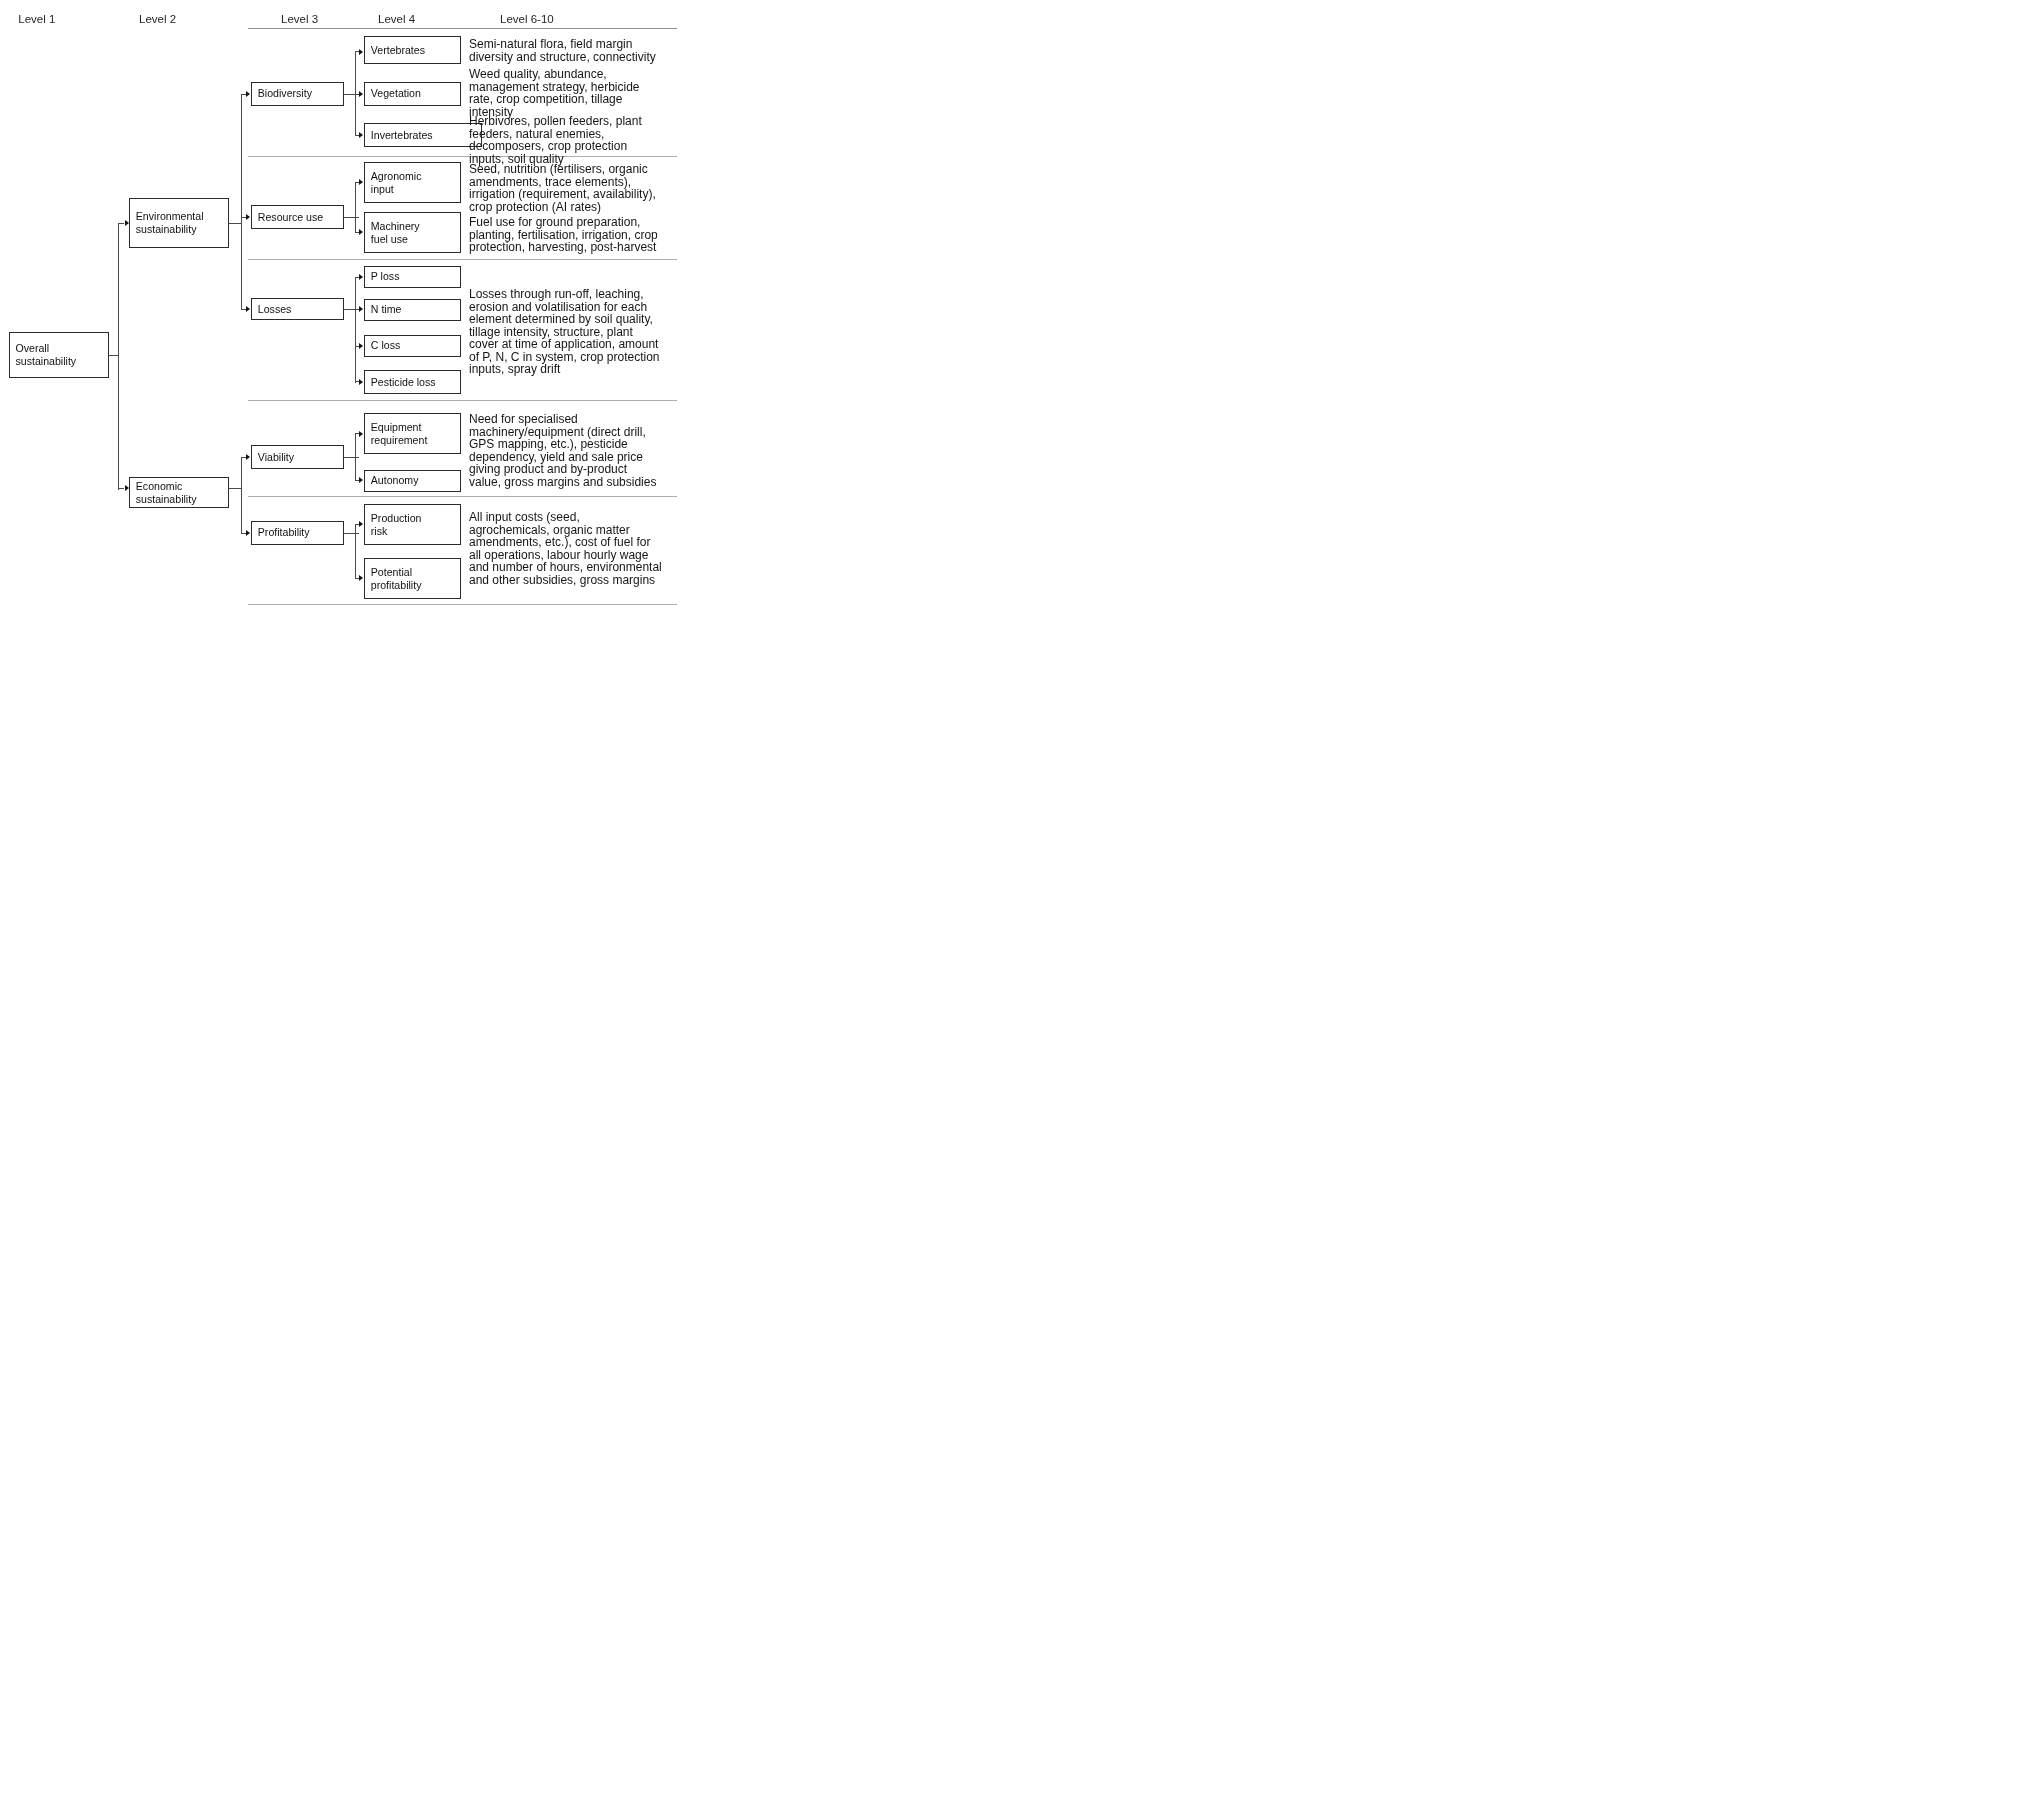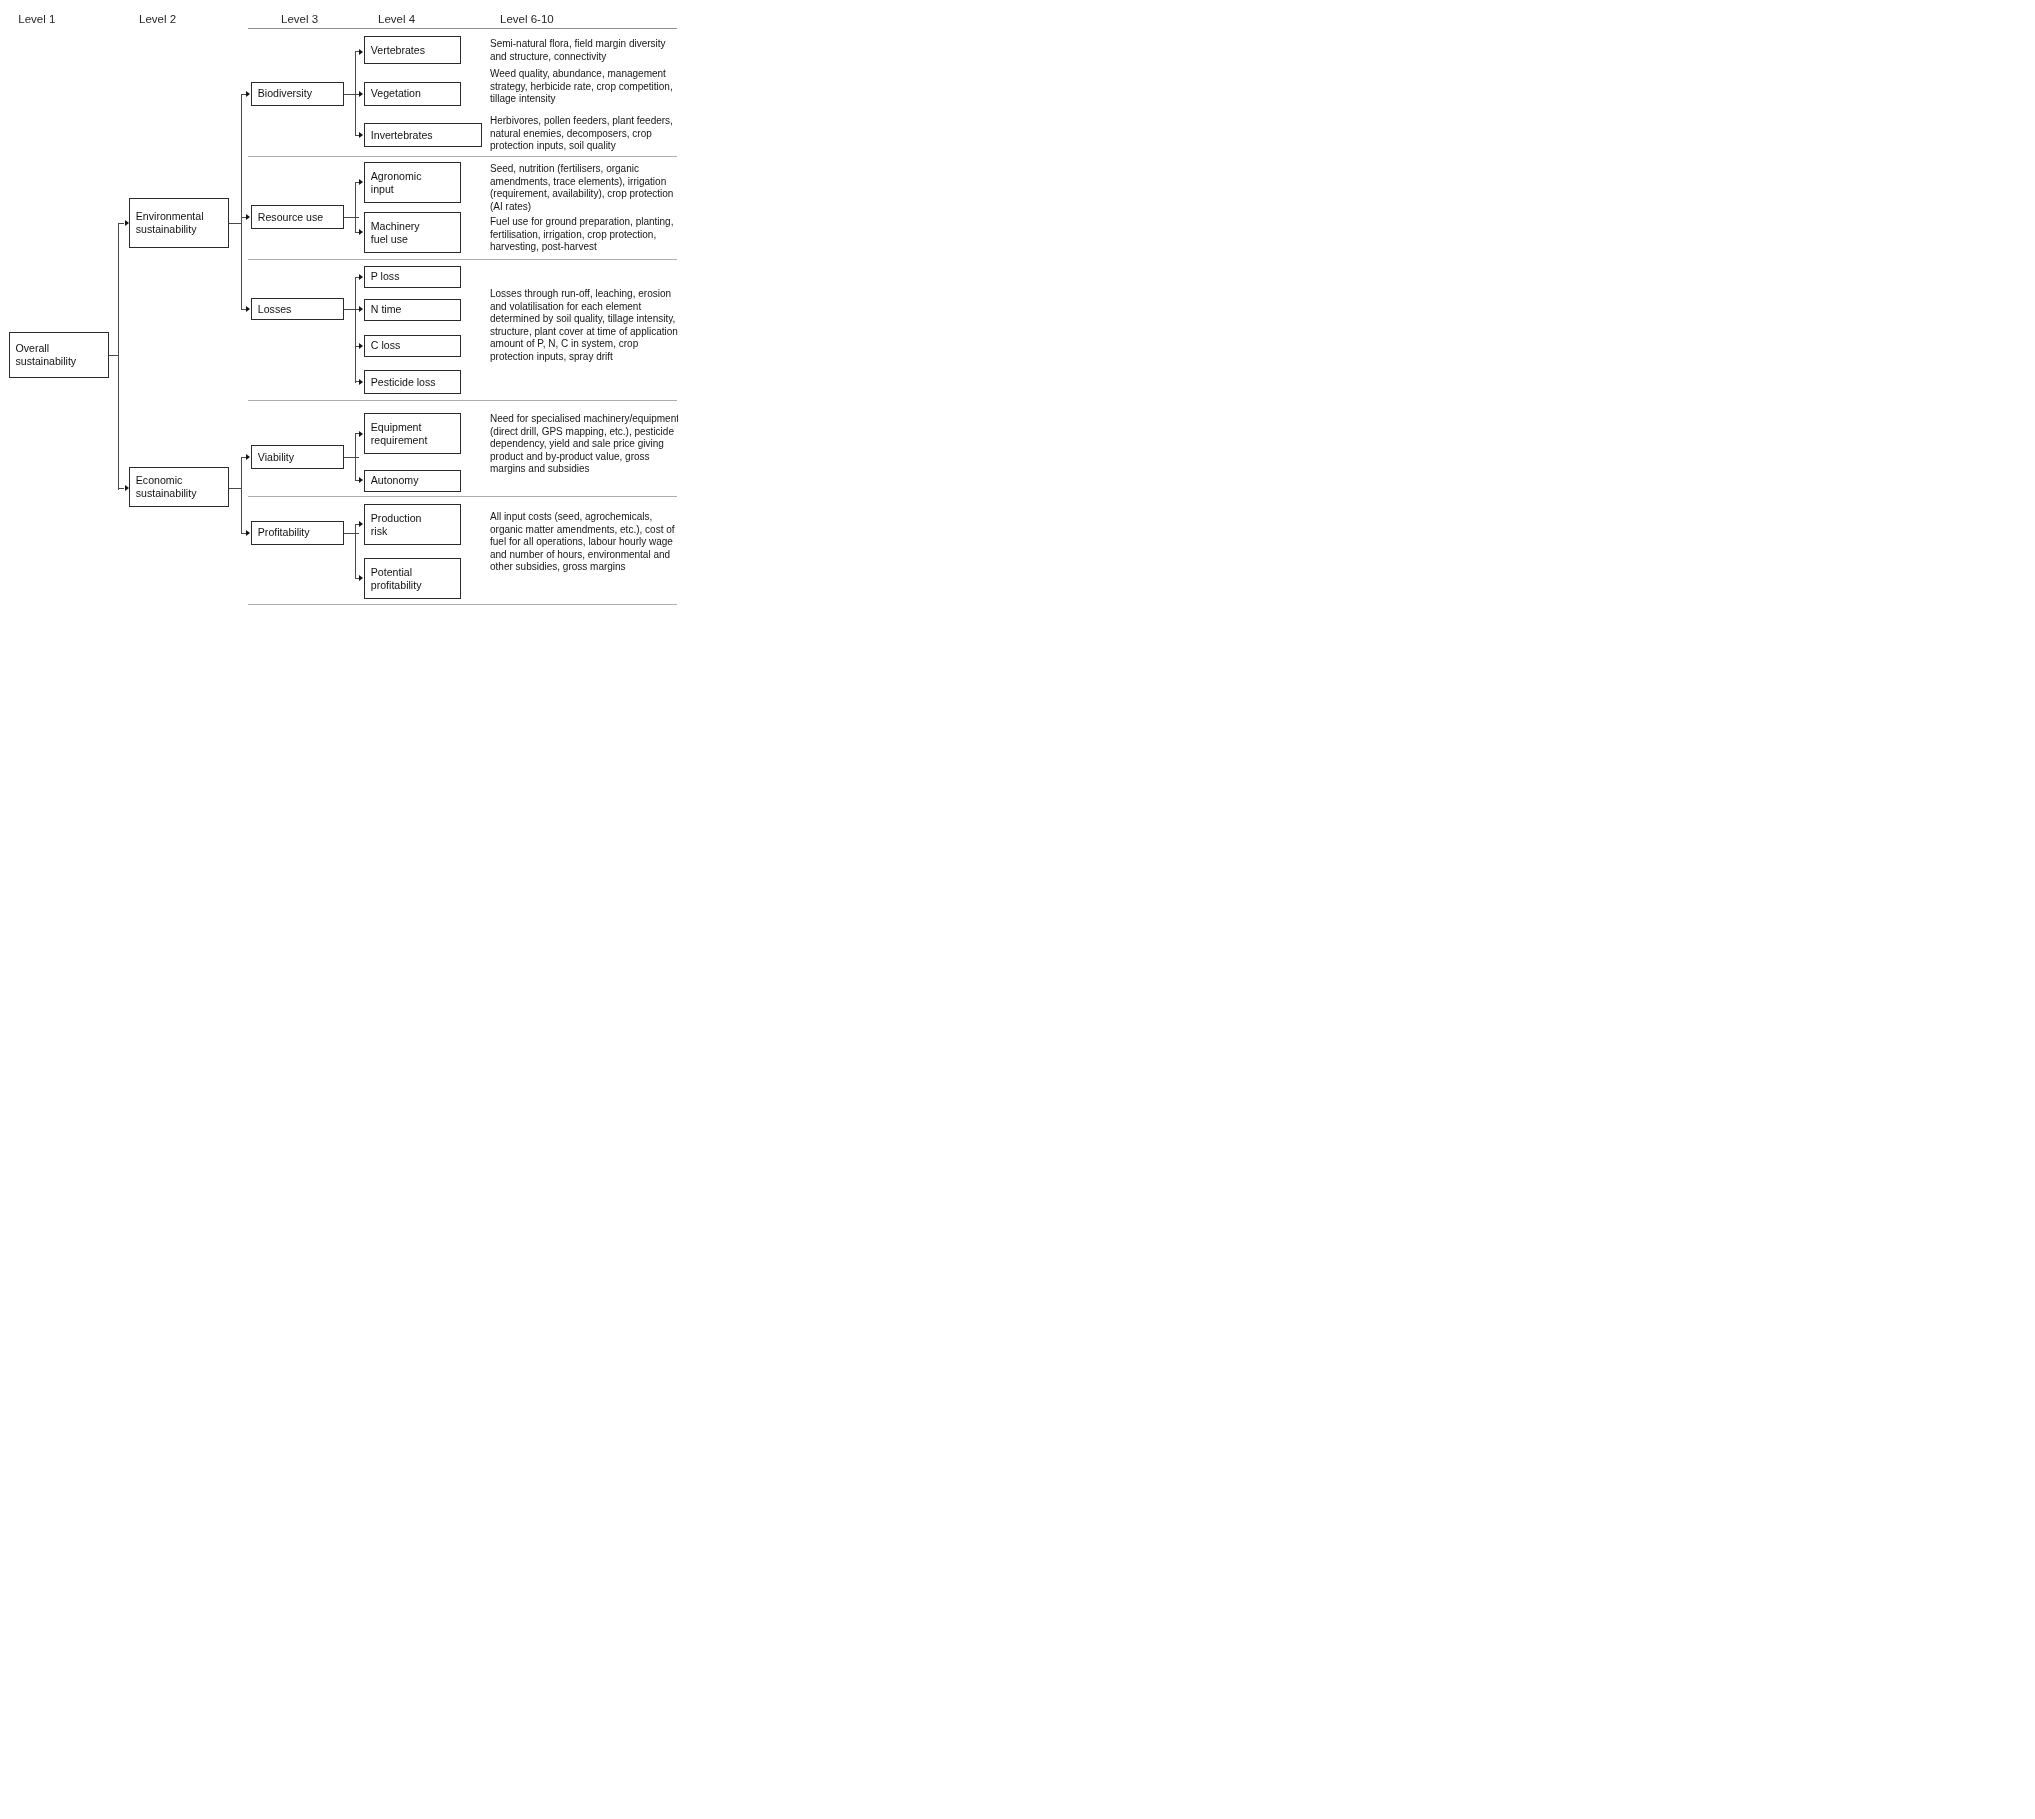--- a/index.html
+++ b/index.html
@@ -40,22 +40,22 @@
   .hline{position:absolute;height:1px;background:#4a4a4a;}
   .vline{position:absolute;width:1px;background:#4a4a4a;}
   .arrow{
     position:absolute;width:0;height:0;
     border-top:3.4px solid transparent;
     border-bottom:3.4px solid transparent;
     border-left:4.8px solid #141414;
   }
   .detail{
     position:absolute;
-    left:490px;width:193px;
-    font-size:10px;
+    left:469px;width:193px;
+    font-size:12px;
     line-height:12.5px;
     color:#151515;
   }
 </style>
 </head>
 <body>
 
 <div id="canvas">
 
   <div class="hdr" style="left:18.3px;top:12.5px">Level 1</div>
@@ -71,21 +71,21 @@
   <div class="rule" style="top:496px"></div>
   <div class="rule" style="top:604px"></div>
 
   <div class="box" style="left:8.7px;top:332px;width:100px;height:46px">
       <span class="lbl">Overall sustainability</span>
     </div>
 
   <div class="box" style="left:129px;top:198px;width:100px;height:50px">
       <span class="lbl">Environmental sustainability</span>
     </div>
-  <div class="box" style="left:129px;top:467px;width:100px;height:40px">
+  <div class="box" style="left:129px;top:477px;width:100px;height:31px">
       <span class="lbl">Economic sustainability</span>
     </div>
 
   <div class="box" style="left:251px;top:82px;width:93px;height:23.6px">
       <span class="lbl">Biodiversity</span>
     </div>
   <div class="box" style="left:251px;top:205px;width:93px;height:24px">
       <span class="lbl">Resource use</span>
     </div>
   <div class="box" style="left:251px;top:298px;width:93px;height:22px">

